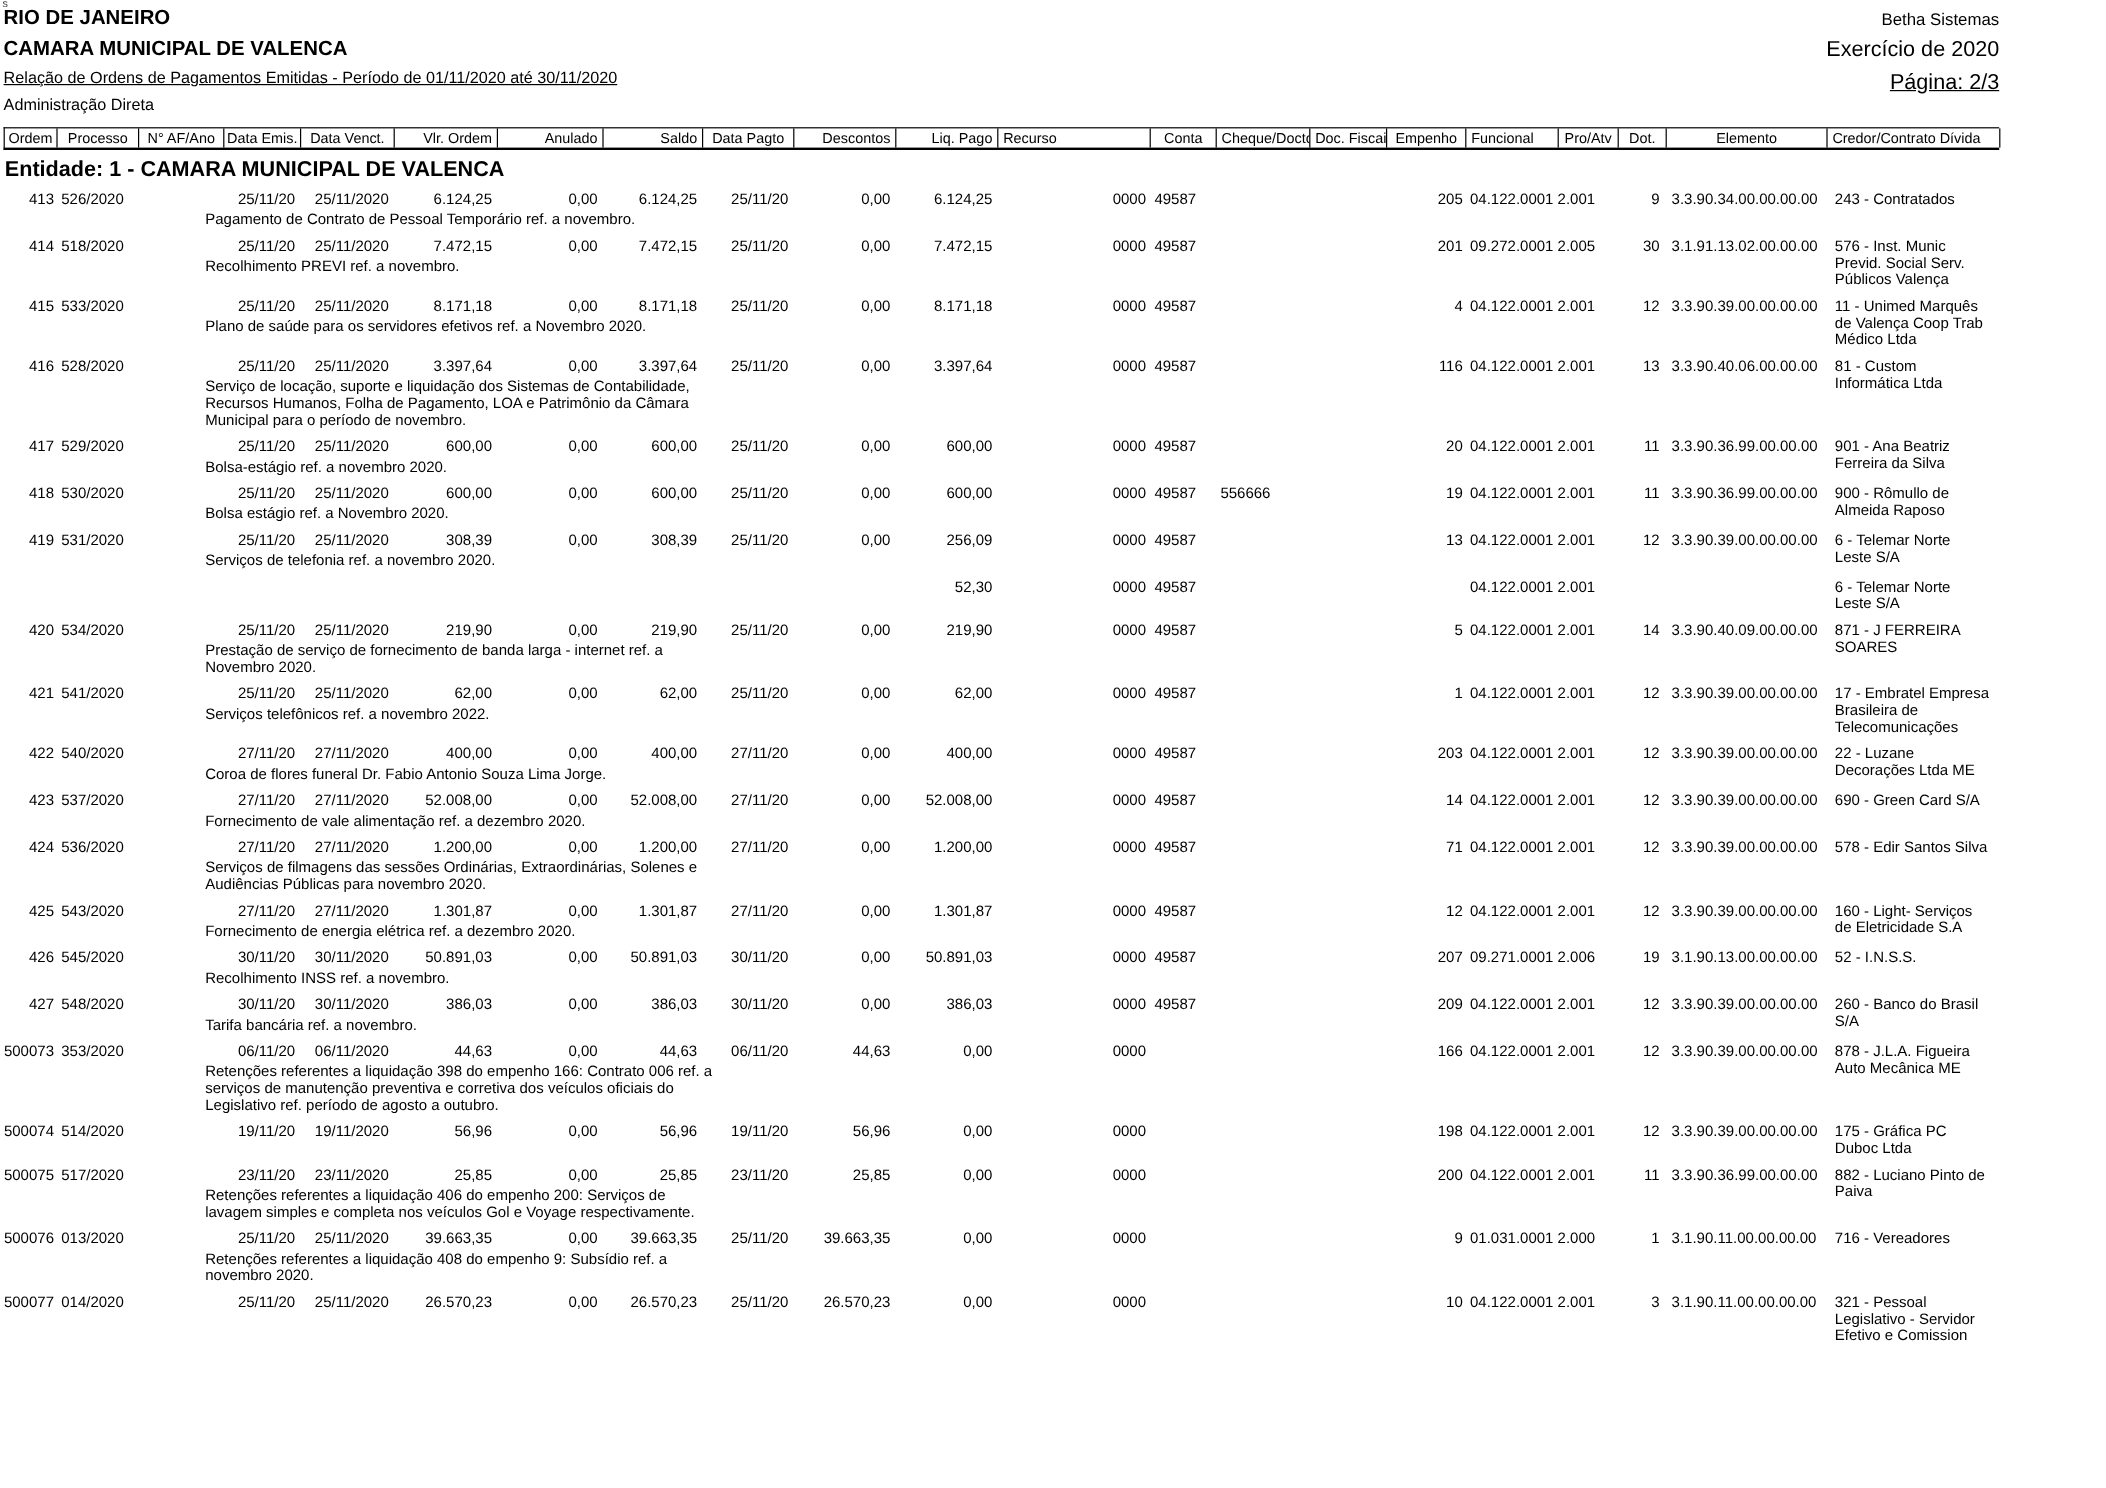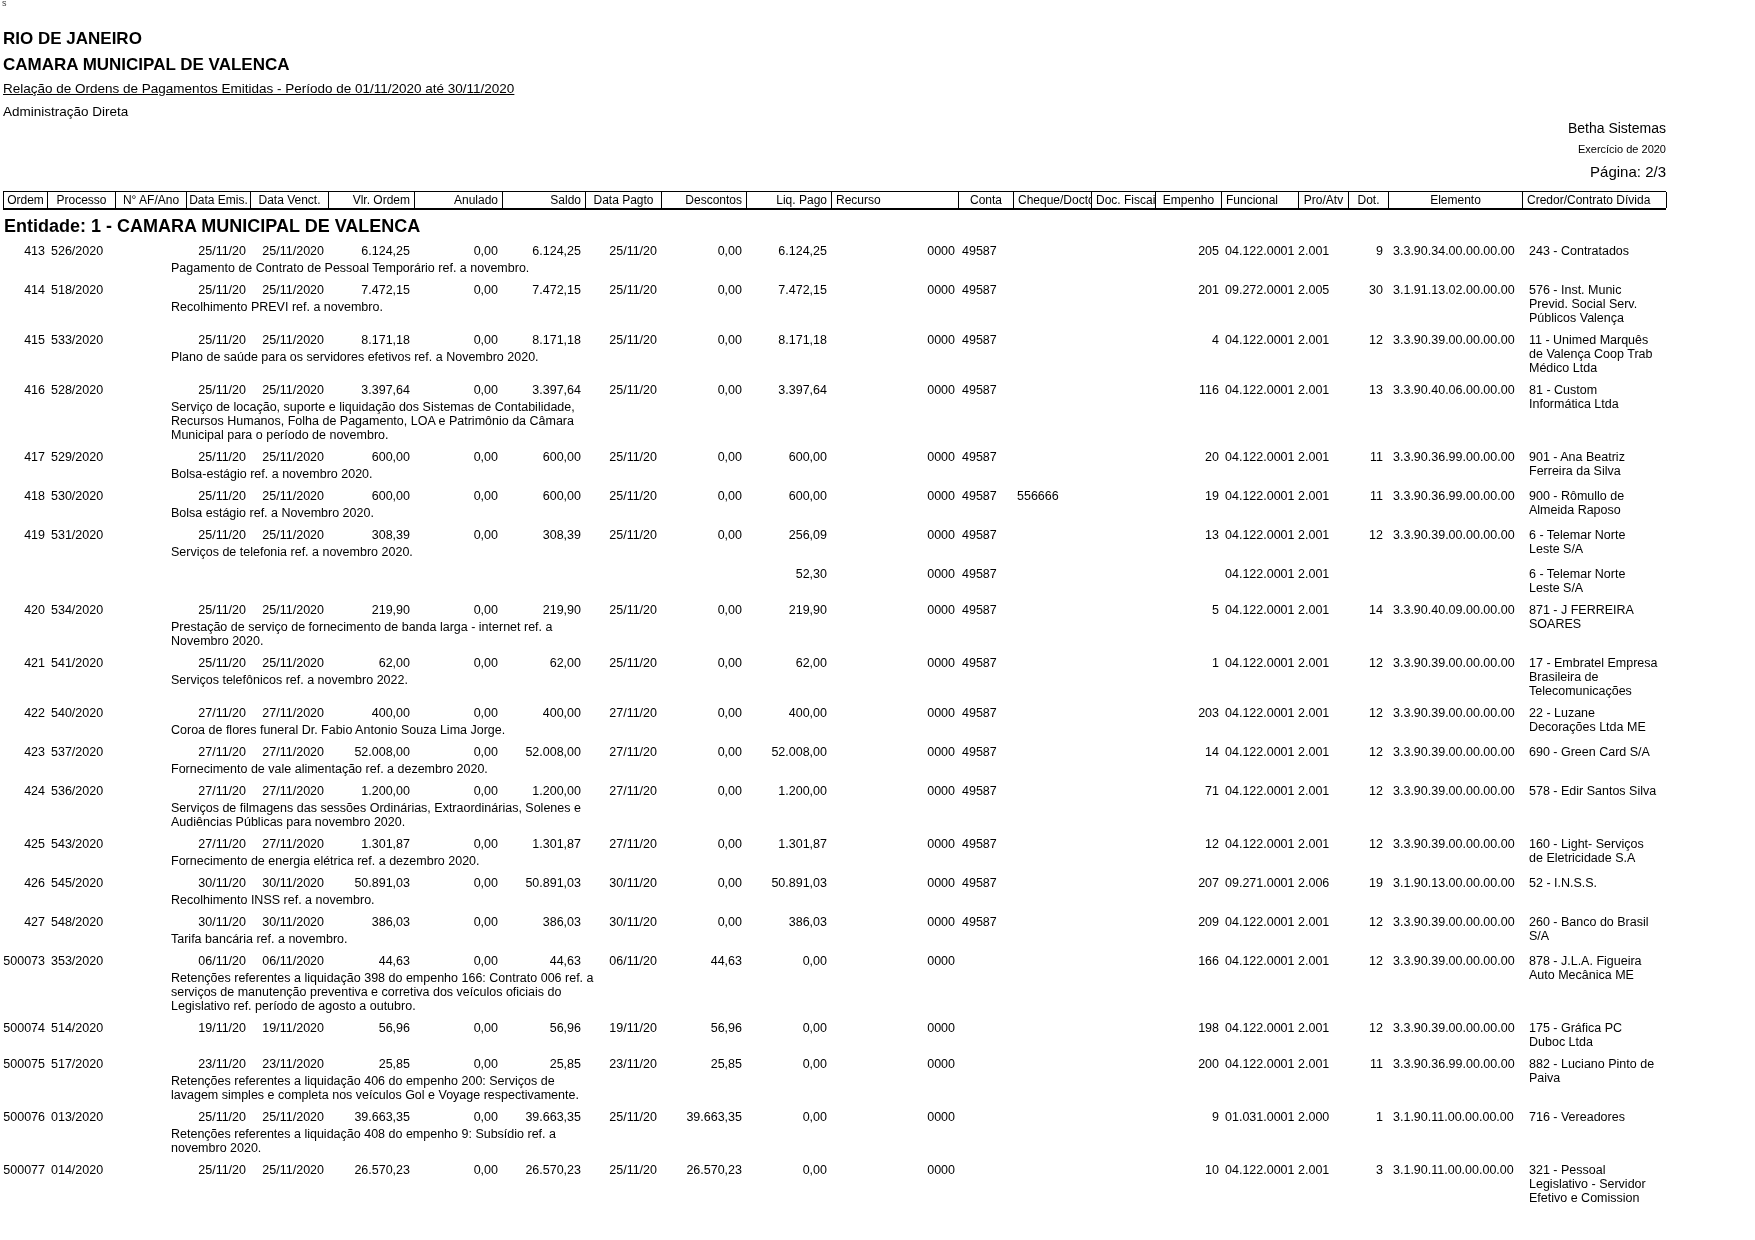--- a/index.html
+++ b/index.html
@@ -6,29 +6,29 @@
   html,body { background:#ffffff; }
   body {
     width:1755px; height:1240px;
     font-family:"Liberation Sans","DejaVu Sans",sans-serif;
     color:#000; position:relative; overflow:hidden;
   }
   .page { width:1666px; padding-left:3px; }
   .corner-mark { position:absolute; top:-2px; left:2px; font-size:9px; color:#444; }
 
   
-  .rpt-header { display:flex; justify-content:space-between; margin-top:30px;flex-direction:column; }
+  .rpt-header { display:flex; justify-content:space-between; margin-top:6px; }
   .rpt-header-left .l1 { font-size:17px; font-weight:bold; line-height:1.0; margin-bottom:9px; }
   .rpt-header-left .l2 { font-size:17px; font-weight:bold; line-height:1.0; margin-bottom:9px; }
   .rpt-header-left .l3 { font-size:13.5px; line-height:1.0; margin-bottom:9px;text-decoration:underline; }
   .rpt-header-left .l4 { font-size:13.5px; line-height:1.0; }
   .rpt-header-right { text-align:right; padding-top:3px; }
   .rpt-header-right .r1 { font-size:14px; line-height:1.0; margin-bottom:9px; }
-  .rpt-header-right .r2 { font-size:11px; line-height:1.0; margin-bottom:9px; }
-  .rpt-header-right .r3 { font-size:15px; line-height:1.0; }
+  .rpt-header-right .r2 { font-size:18px; line-height:1.0; margin-bottom:9px; }
+  .rpt-header-right .r3 { font-size:18px; line-height:1.0;text-decoration:underline; }
 
   
   .tbl { width:1663px; margin-top:12px; font-size:12.5px; }
   .thead {
     display:grid;
     grid-template-columns:44px 68px 71px 64px 78px 86px 88px 83px 76px 85px 85px 127px 55px 78px 64px 66px 77px 50px 40px 134px 144px;
     border-top:1px solid #000; border-bottom:2px solid #000; border-left:1px solid #000;
     height:19px; align-items:center; font-size:12px;
   }
   .hcell {

